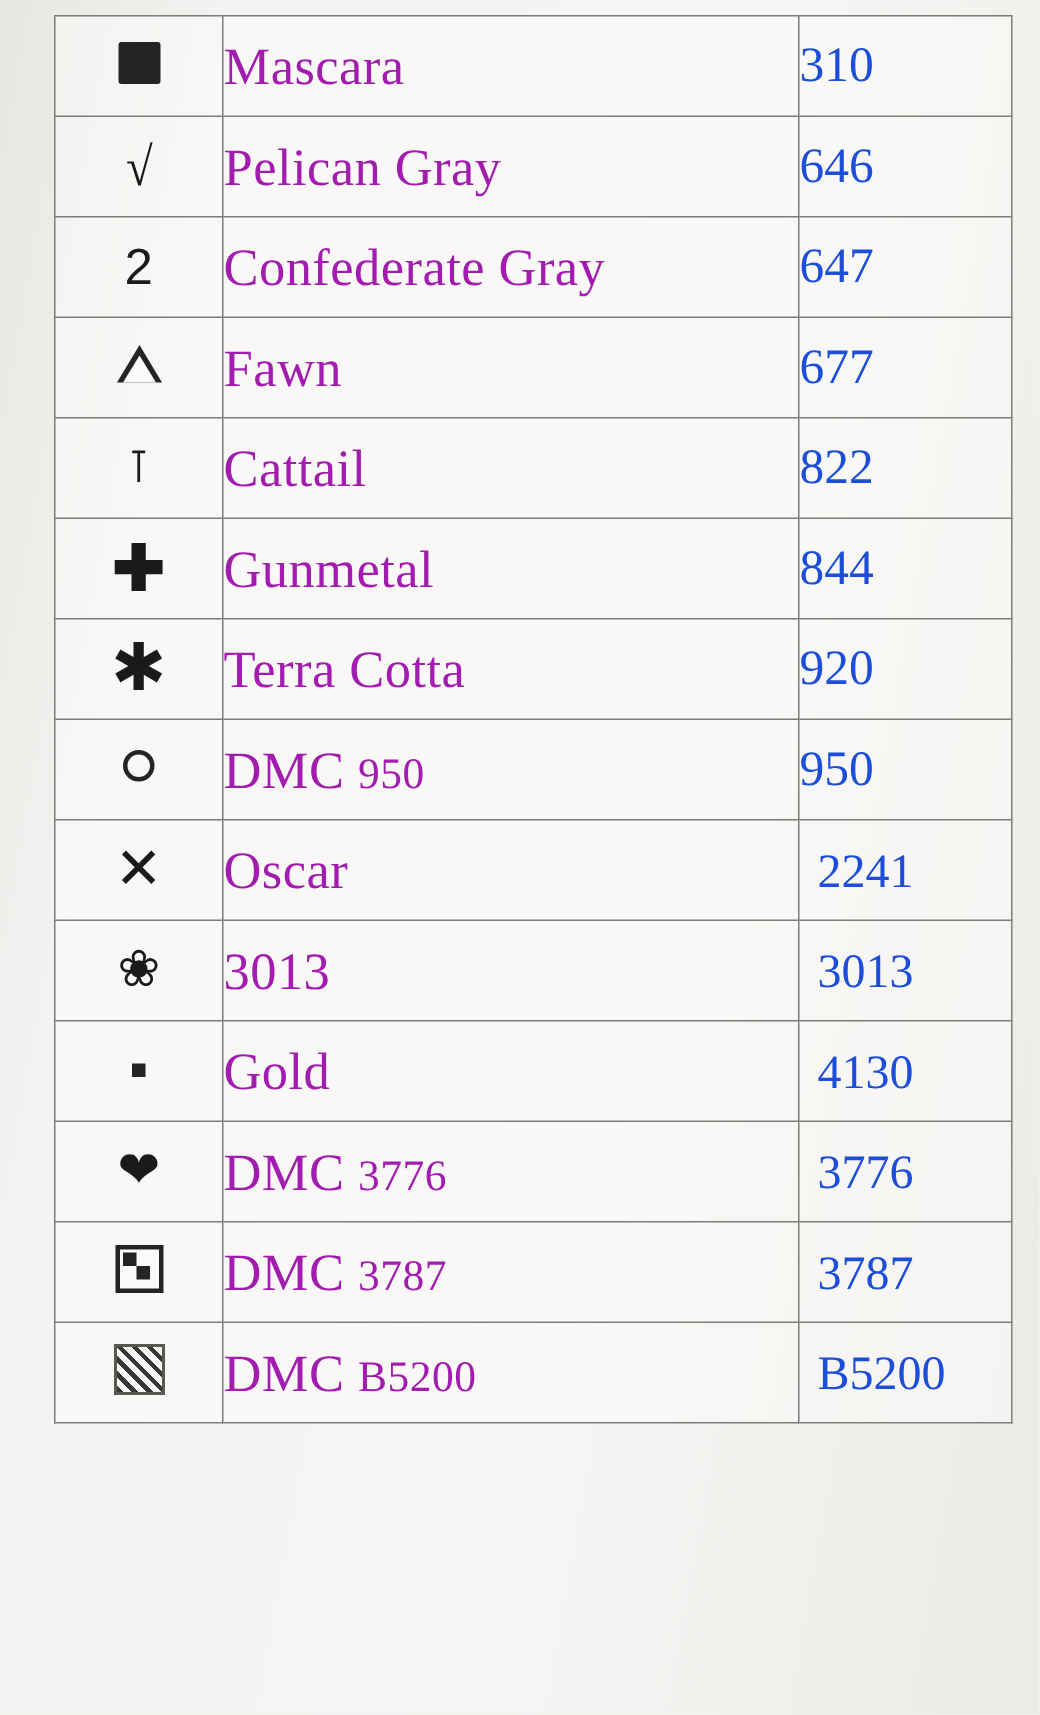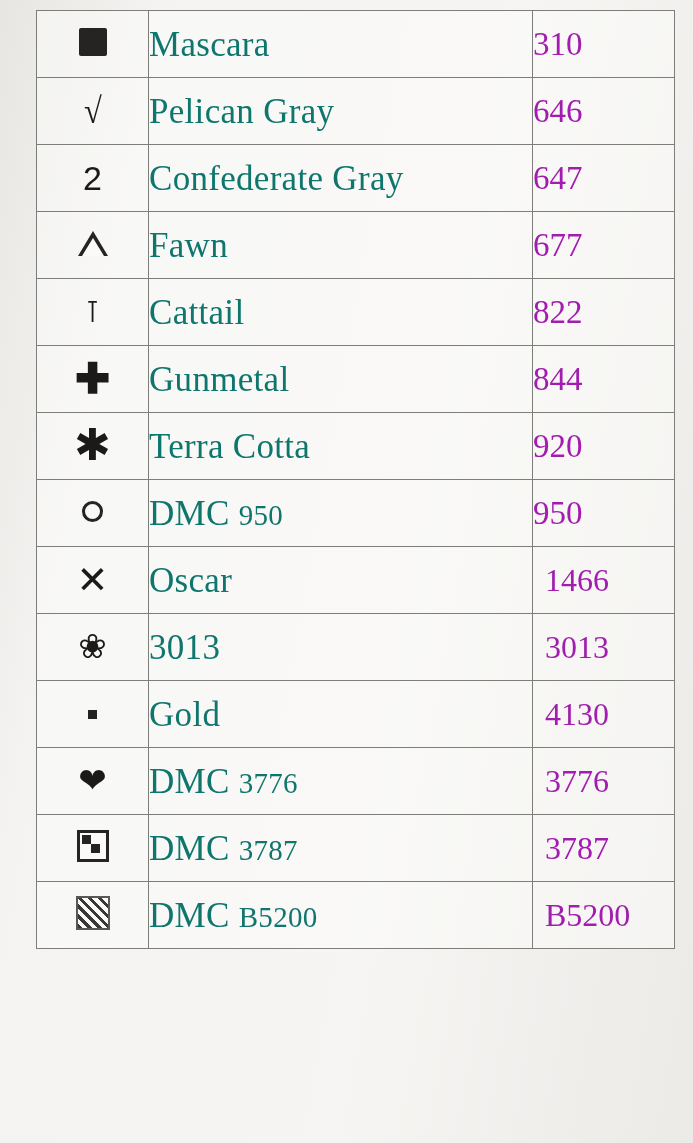--- a/index.html
+++ b/index.html
@@ -50,34 +50,34 @@
   .sym-cell {
     height: 66px;
     text-align: center;
     vertical-align: middle;
   }
   .name-cell {
     height: 66px;
     padding-left: 11px;
     font-size: 35px;
     line-height: 1;
-    color: #0f766e;
+    color: #a21caf;
     letter-spacing: 0.3px;
     white-space: nowrap;
     overflow: hidden;
   }
   .name-cell .sub {
     font-size: 29px;
   }
   .num-cell {
     height: 66px;
     padding-left: 20px;
     font-size: 33px;
     line-height: 1;
-    color: #a21caf;
+    color: #1d4ed8;
     vertical-align: bottom;
     padding-bottom: 6px;
   }
   .num-cell.tight { padding-left: 12px; font-size: 32px; }
 
   
   .glyph {
     display: inline-block;
     color: #1c1a19;
     line-height: 1;
@@ -221,21 +221,21 @@
         <td class="num-cell">920</td>
       </tr>
       <tr>
         <td class="sym-cell"><span class="glyph g-ring"></span></td>
         <td class="name-cell"><span>DMC</span> <span class="sub">950</span></td>
         <td class="num-cell">950</td>
       </tr>
       <tr>
         <td class="sym-cell"><span class="glyph g-ex">✕</span></td>
         <td class="name-cell"><span>Oscar</span></td>
-        <td class="num-cell tight">1466</td>
+        <td class="num-cell tight">2241</td>
       </tr>
       <tr>
         <td class="sym-cell"><span class="glyph g-flower">❀</span></td>
         <td class="name-cell"><span>3013</span></td>
         <td class="num-cell tight">3013</td>
       </tr>
       <tr>
         <td class="sym-cell"><span class="glyph g-dot"></span></td>
         <td class="name-cell"><span>Gold</span></td>
         <td class="num-cell tight">4130</td>

